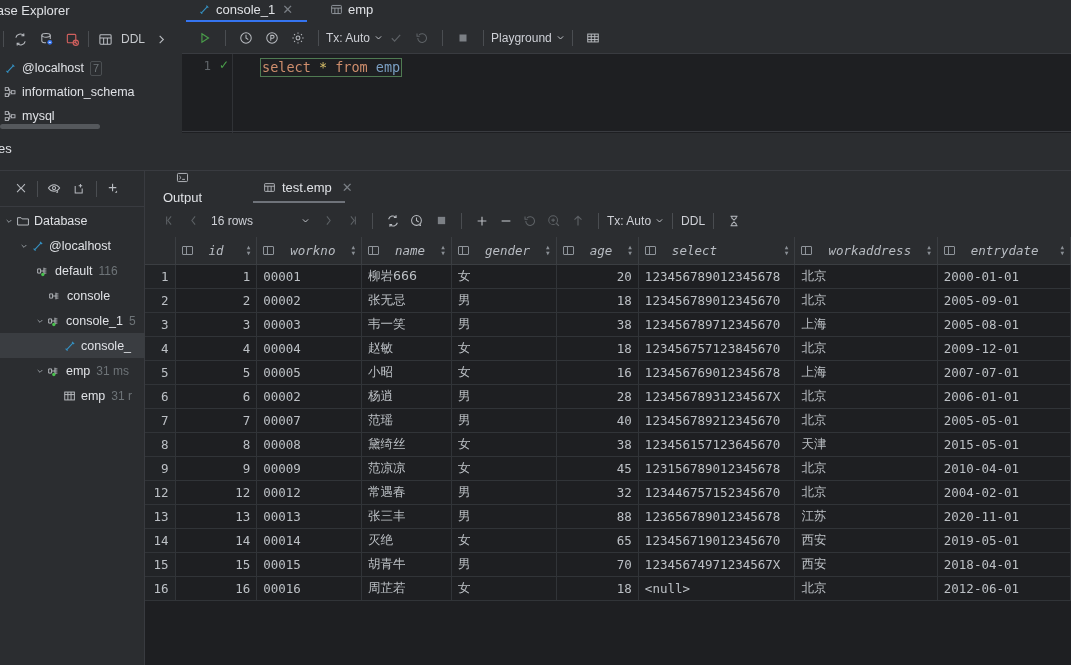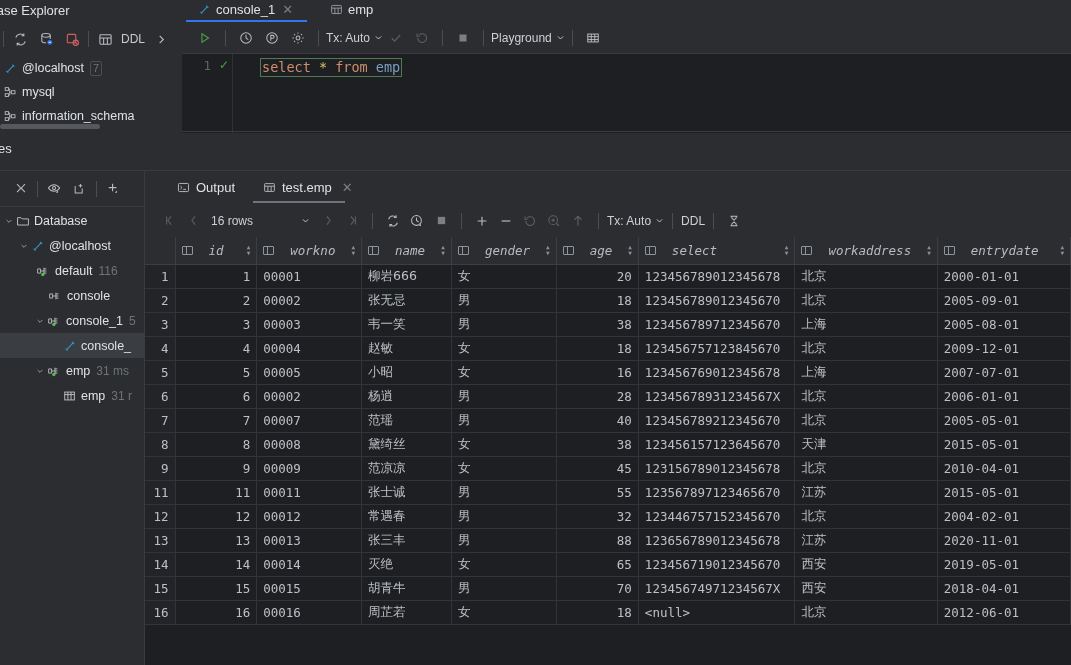--- a/index.html
+++ b/index.html
@@ -193,32 +193,32 @@
         </div>
         <div class="lt-row">
           <span class="schema-ico">
             <svg width="13" height="13" viewBox="0 0 16 16" fill="none" stroke="#b9bcc1" stroke-width="1.1">
               <rect x="1.5" y="2" width="4" height="3.4"></rect>
                 <rect x="1.5" y="9.5" width="4" height="3.4"></rect>
               <rect x="9" y="5.8" width="4.5" height="3.8"></rect>
                 <path d="M5.5 3.7H7v7.5H5.5M7 7.7h2"></path>
             </svg>
           </span>
-          <span>mysql</span>
+          <span>information_schema</span>
         </div>
         <div class="lt-row">
           <span class="schema-ico">
             <svg width="13" height="13" viewBox="0 0 16 16" fill="none" stroke="#b9bcc1" stroke-width="1.1">
               <rect x="1.5" y="2" width="4" height="3.4"></rect>
                 <rect x="1.5" y="9.5" width="4" height="3.4"></rect>
               <rect x="9" y="5.8" width="4.5" height="3.8"></rect>
                 <path d="M5.5 3.7H7v7.5H5.5M7 7.7h2"></path>
             </svg>
           </span>
-          <span>information_schema</span>
+          <span>mysql</span>
         </div>
         <div class="lt-scroll"></div>
       </div>
     </div>
 
     <div class="editor-area">
       <div class="ed-tabs">
         <div class="ed-tab active" style="left:8px;">
           <span>
             <svg width="13" height="13" viewBox="0 0 16 16" fill="none" stroke="#3592c4" stroke-width="1.3">
@@ -474,21 +474,21 @@
             </svg>
           </span>
           <span>emp</span>
           <span class="meta">31 r</span>
         </div>
       </div>
     </div>
 
     <div class="res">
       <div class="res-tabs">
-        <div class="res-tab" style="left:22px;">
+        <div class="res-tab" style="left:8px;flex-direction:column;">
           <span>
             <svg width="13" height="13" viewBox="0 0 16 16" fill="none" stroke="#b9bcc1" stroke-width="1.15">
               <rect x="1.8" y="3" width="12.4" height="10" rx="1.2"></rect>
               <path d="M4.2 6.2l2 1.9-2 1.9M7.6 10.3h3.4"></path>
             </svg>
           </span>
           <span>Output</span>
         </div>
         <div class="res-tab" style="left:108px;">
           <span>
@@ -754,31 +754,20 @@
                 <td class="num" style="width: 90px;">9</td>
                 <td style="width: 103px;">00009</td>
                 <td class="cjk" style="width: 90px;">范凉凉</td>
                 <td class="cjk" style="width: 101px;">女</td>
                 <td class="num" style="width: 80px;">45</td>
                 <td style="width: 166px;">123156789012345678</td>
                 <td class="cjk" style="width: 140px;">北京</td>
                 <td style="width: 140px;">2010-04-01</td>
               </tr>
               <tr>
-                <td class="rownum" style="width: 33px;">11</td>
-                <td class="num" style="width: 90px;">11</td>
-                <td style="width: 103px;">00011</td>
-                <td class="cjk" style="width: 90px;">张士诚</td>
-                <td class="cjk" style="width: 101px;">男</td>
-                <td class="num" style="width: 80px;">55</td>
-                <td style="width: 166px;">123567897123465670</td>
-                <td class="cjk" style="width: 140px;">江苏</td>
-                <td style="width: 140px;">2015-05-01</td>
-              </tr>
-              <tr>
                 <td class="rownum" style="width: 33px;">12</td>
                 <td class="num" style="width: 90px;">12</td>
                 <td style="width: 103px;">00012</td>
                 <td class="cjk" style="width: 90px;">常遇春</td>
                 <td class="cjk" style="width: 101px;">男</td>
                 <td class="num" style="width: 80px;">32</td>
                 <td style="width: 166px;">123446757152345670</td>
                 <td class="cjk" style="width: 140px;">北京</td>
                 <td style="width: 140px;">2004-02-01</td>
               </tr>

